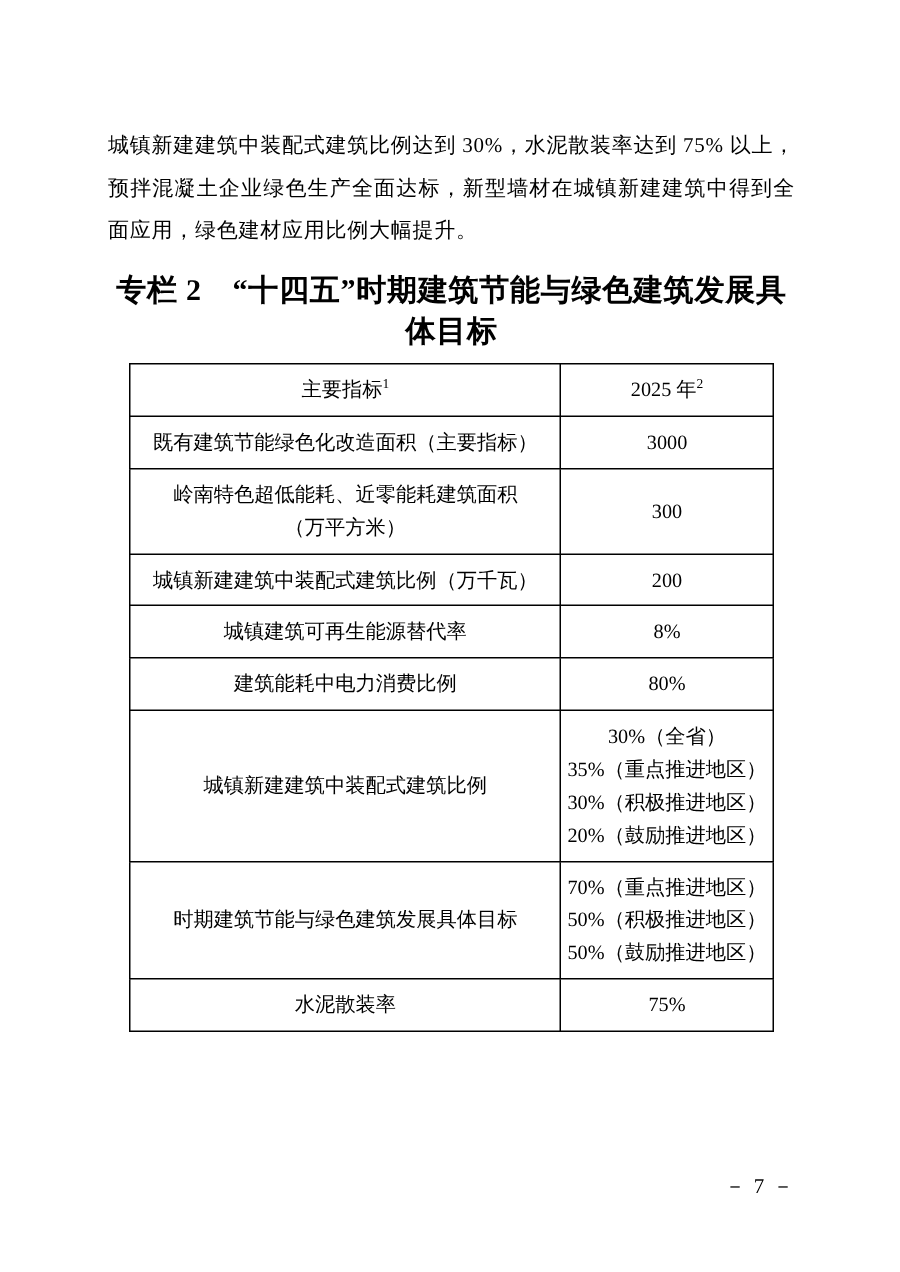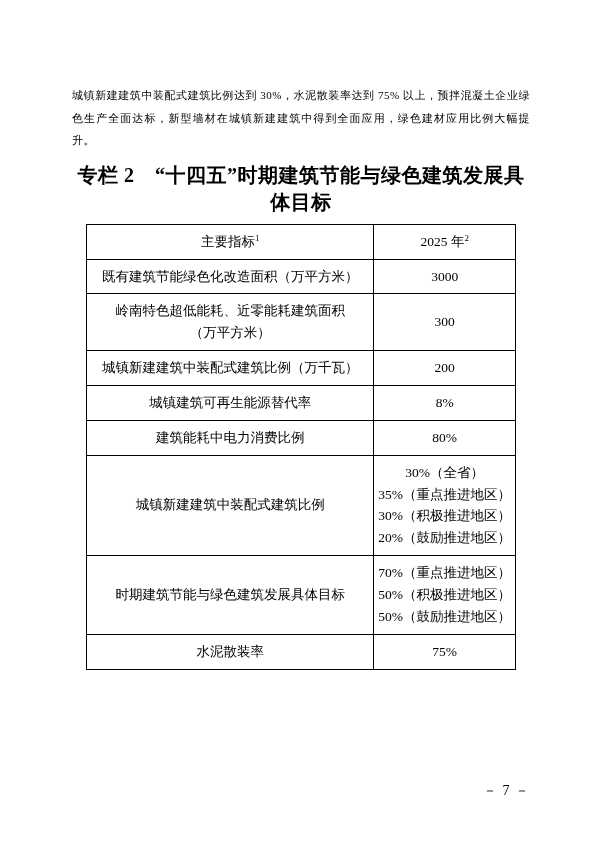--- a/index.html
+++ b/index.html
@@ -4,21 +4,21 @@
 <style>
   html,body{margin:0;padding:0;}
   body{
     width:600px;height:848px;background:#ffffff;color:#000;
     font-family:"Liberation Serif","DejaVu Serif",serif;
     position:relative;overflow:hidden;
   }
   .page{position:relative;width:600px;height:848px;box-sizing:border-box;}
   .content{position:absolute;left:72px;right:70px;top:84px;}
   .para{
-    font-size:11px;line-height:2.05;text-align:justify;
+    font-size:14px;line-height:2.05;text-align:justify;
     text-justify:inter-ideograph;margin:0 0 10px 0;letter-spacing:0.5px;
   }
   .tbl-title{
     text-align:center;font-weight:bold;font-size:20px;
     margin:4px 0 8px 0;letter-spacing:0.5px;
   }
   table.spec{
     border-collapse:collapse;margin:0 auto;width:430px;table-layout:fixed;
   }
   table.spec th,table.spec td{
@@ -49,21 +49,21 @@
         <col class="c-val">
       </colgroup>
       <thead>
         <tr>
           <th><span>主要指标</span><sup>1</sup></th>
           <th><span>2025 年</span><sup>2</sup></th>
         </tr>
       </thead>
       <tbody>
           <tr>
-            <td>既有建筑节能绿色化改造面积（万平方米）</td>
+            <td>既有建筑节能绿色化改造面积（主要指标）</td>
             <td>3000</td>
           </tr>
           <tr>
             <td>岭南特色超低能耗、近零能耗建筑面积
 （万平方米）</td>
             <td>300</td>
           </tr>
           <tr>
             <td>城镇新建建筑中装配式建筑比例（万千瓦）</td>
             <td>200</td>

